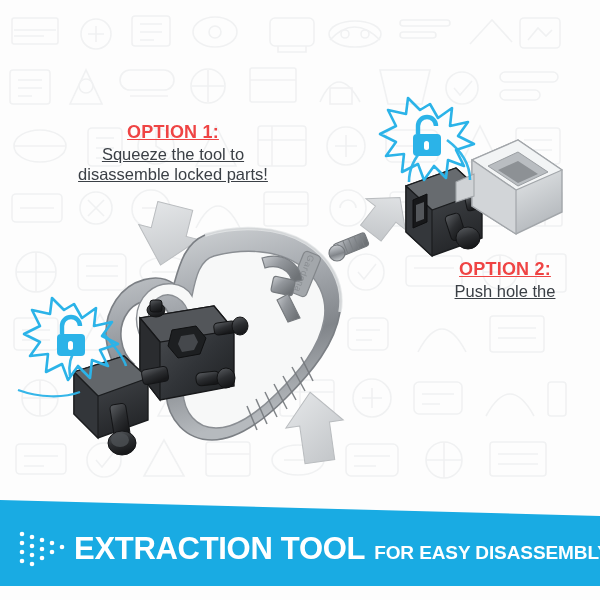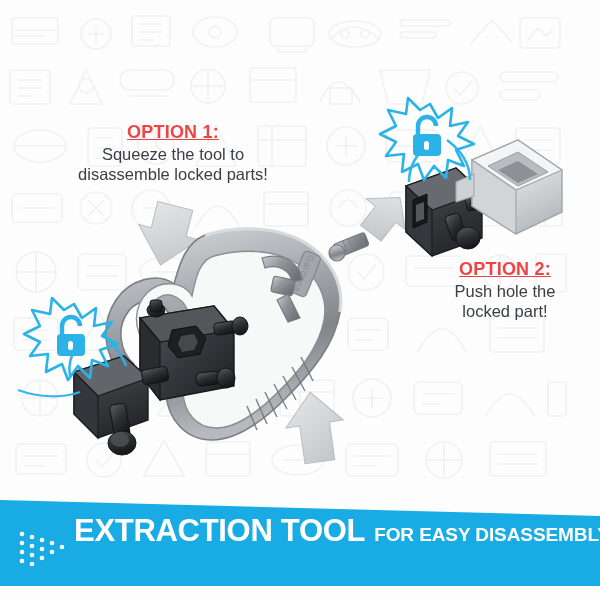--- a/index.html
+++ b/index.html
@@ -13,37 +13,37 @@
 
   
   .doodle-bg{position:absolute;left:0;top:0;width:600px;height:600px;opacity:1;}
 
   
   .callout{position:absolute;text-align:center;line-height:1.18;}
   .opt-head{
     font-weight:bold;font-size:18px;letter-spacing:.2px;
     color:#ef4444;margin-bottom:2px;text-decoration:underline;
   }
-  .opt-body{font-size:16.5px;color:#3b4046;font-weight:400;}
+  .opt-body{font-size:16.5px;color:#3b4046;font-weight:400;text-decoration:underline;}
   #callout1{left:48px;top:122px;width:250px;}
   #callout2{left:416px;top:259px;width:178px;}
 
   
   .banner{
     position:absolute;left:0;top:486px;width:600px;height:104px;
     background:#19ABE3;
     -webkit-clip-path:polygon(0 14px,600px 30px,600px 100px,0 100px);
     clip-path:polygon(0 14px,600px 30px,600px 100px,0 100px);
   }
   .banner-inner{
     position:absolute;left:0;top:0;width:600px;height:104px;
     display:flex;align-items:center;
   }
   .dots-mark{position:absolute;left:18px;top:42px;width:52px;height:40px;}
-  .banner-text{position:absolute;left:74px;top:29px;width:520px;
+  .banner-text{position:absolute;left:74px;top:47px;width:520px;
     display:flex;align-items:baseline;gap:9px;white-space:nowrap;}
   .banner-title{
     color:#ffffff;font-weight:bold;font-size:31px;letter-spacing:-.3px;
     line-height:1;
   }
   .banner-sub{
     color:#ffffff;font-weight:bold;font-size:19px;letter-spacing:-.1px;
     line-height:1;
   }
 
@@ -402,21 +402,20 @@
 
   <div class="callout" id="callout1">
     <div class="opt-head">OPTION 1:</div>
     <div class="opt-body">Squeeze the tool to</div>
     <div class="opt-body">disassemble locked parts!</div>
   </div>
 
   <div class="callout" id="callout2">
     <div class="opt-head">OPTION 2:</div>
     <div class="opt-body">Push hole the</div>
-    <div class="opt-body">locked part!</div>
   </div>
 
   <div class="banner">
     <div class="banner-inner">
 
       <svg class="dots-mark" viewBox="0 0 52 40" xmlns="http://www.w3.org/2000/svg" aria-hidden="true">
         <g fill="#ffffff">
           <circle cx="4" cy="6" r="2.3"></circle>
           <circle cx="4" cy="15" r="2.3"></circle>
           <circle cx="4" cy="24" r="2.3"></circle>

